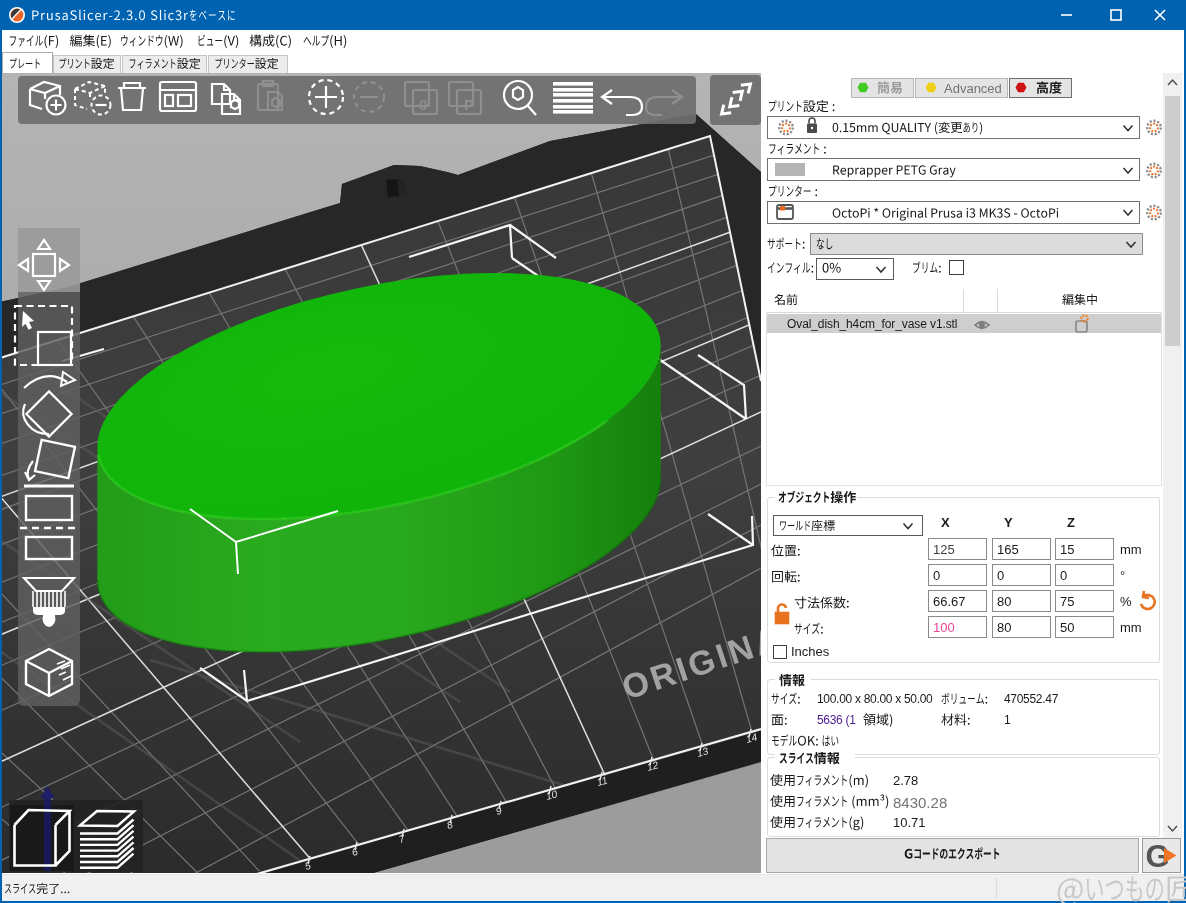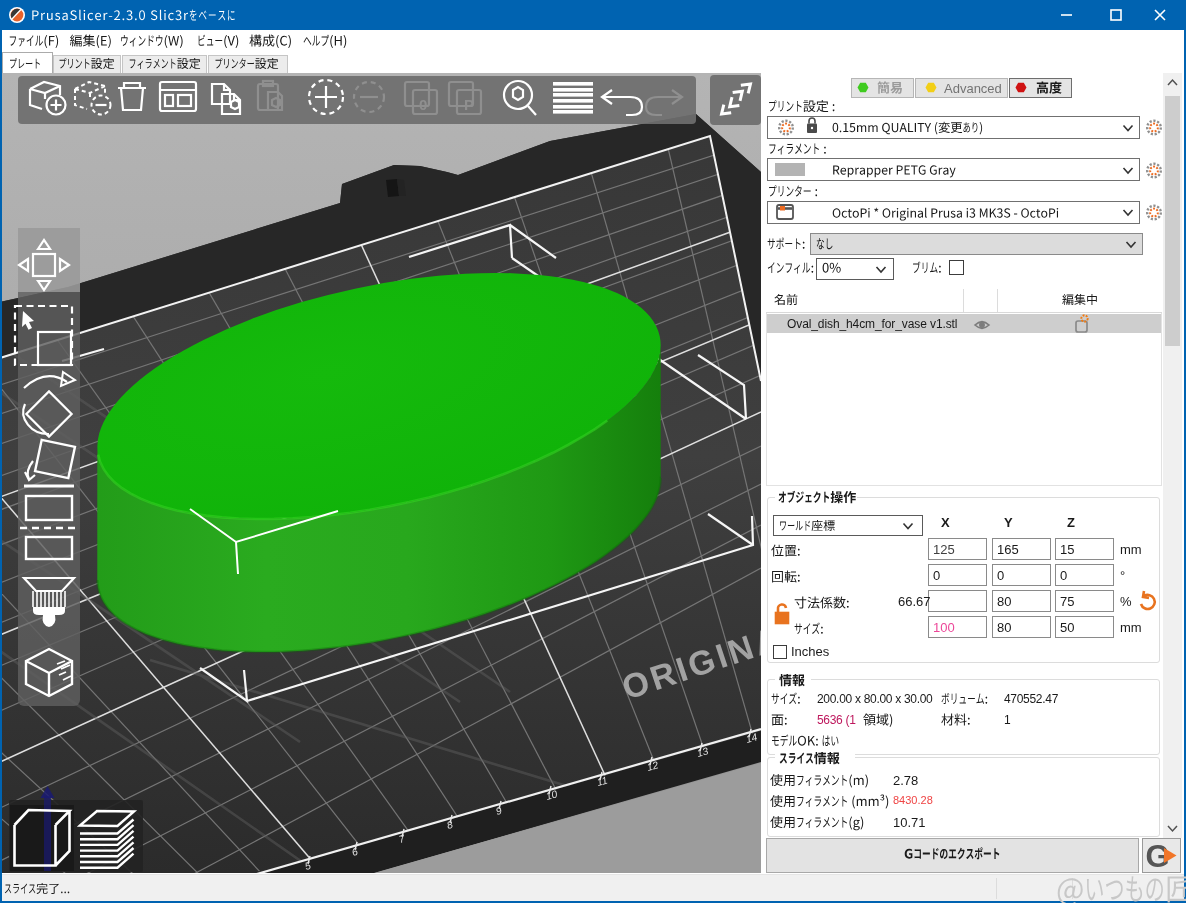--- a/index.html
+++ b/index.html
@@ -315,45 +315,45 @@
 <div class="abs" style="left:1060px;top:542px;font-size:13px;color:#1a1a1a">15</div>
 <div class="abs" style="left:1120px;top:542px;font-size:13px;color:#1a1a1a">mm</div>
 <div class="abs" style="left:928px;top:564px;width:59px;height:22px;background:#fff;border:1px solid #8a8a8a"></div>
 <div class="abs" style="left:933px;top:568px;font-size:13px;color:#1a1a1a">0</div>
 <div class="abs" style="left:992px;top:564px;width:59px;height:22px;background:#fff;border:1px solid #8a8a8a"></div>
 <div class="abs" style="left:997px;top:568px;font-size:13px;color:#1a1a1a">0</div>
 <div class="abs" style="left:1055px;top:564px;width:59px;height:22px;background:#fff;border:1px solid #8a8a8a"></div>
 <div class="abs" style="left:1060px;top:568px;font-size:13px;color:#1a1a1a">0</div>
 <div class="abs" style="left:1120px;top:568px;font-size:13px;color:#1a1a1a">°</div>
 <div class="abs" style="left:928px;top:590px;width:59px;height:22px;background:#fff;border:1px solid #8a8a8a"></div>
-<div class="abs" style="left:898px;top:594px;font-size:13px;color:#1a1a1a">66.67</div>
+<div class="abs" style="left:933px;top:594px;font-size:13px;color:#1a1a1a">66.67</div>
 <div class="abs" style="left:992px;top:590px;width:59px;height:22px;background:#fff;border:1px solid #8a8a8a"></div>
 <div class="abs" style="left:997px;top:594px;font-size:13px;color:#1a1a1a">80</div>
 <div class="abs" style="left:1055px;top:590px;width:59px;height:22px;background:#fff;border:1px solid #8a8a8a"></div>
 <div class="abs" style="left:1060px;top:594px;font-size:13px;color:#1a1a1a">75</div>
 <div class="abs" style="left:1120px;top:594px;font-size:13px;color:#1a1a1a">%</div>
 <div class="abs" style="left:928px;top:616px;width:59px;height:22px;background:#fff;border:1px solid #8a8a8a"></div>
 <div class="abs" style="left:933px;top:620px;font-size:13px;color:#ec4899">100</div>
 <div class="abs" style="left:992px;top:616px;width:59px;height:22px;background:#fff;border:1px solid #8a8a8a"></div>
 <div class="abs" style="left:997px;top:620px;font-size:13px;color:#1a1a1a">80</div>
 <div class="abs" style="left:1055px;top:616px;width:59px;height:22px;background:#fff;border:1px solid #8a8a8a"></div>
 <div class="abs" style="left:1060px;top:620px;font-size:13px;color:#1a1a1a">50</div>
 <div class="abs" style="left:1120px;top:620px;font-size:13px;color:#1a1a1a">mm</div>
 <div class="abs" style="left:773px;top:645px;width:14px;height:14px;background:#fff;border:1px solid #3c3c3c"></div>
 <div class="abs" style="left:791px;top:644px;font-size:13px;color:#1a1a1a">Inches</div>
 <div class="abs" style="left:767px;top:679px;width:393px;height:76px;border:1px solid #dcdcdc;border-radius:3px"></div>
 <div class="abs" style="left:775px;top:672px;width:36px;height:14px;background:#fff"></div>
-<div class="abs" style="left:817px;top:692px;font-size:12px;letter-spacing:-0.3px;color:#1a1a1a">200.00 x 80.00 x 30.00</div>
+<div class="abs" style="left:817px;top:692px;font-size:12px;letter-spacing:-0.3px;color:#1a1a1a">100.00 x 80.00 x 50.00</div>
 <div class="abs" style="left:1004px;top:692px;font-size:12px;letter-spacing:-0.3px;color:#1a1a1a">470552.47</div>
-<div class="abs" style="left:817px;top:713px;font-size:12px;letter-spacing:-0.3px;color:#be185d">5636 (1</div>
+<div class="abs" style="left:817px;top:713px;font-size:12px;letter-spacing:-0.3px;color:#4c1d95">5636 (1</div>
 <div class="abs" style="left:1004px;top:713px;font-size:12px;letter-spacing:-0.3px;color:#1a1a1a">1</div>
 <div class="abs" style="left:767px;top:757px;width:393px;height:80px;border:1px solid #dcdcdc;border-radius:3px"></div>
 <div class="abs" style="left:775px;top:750px;width:80px;height:14px;background:#fff"></div>
 <div class="abs" style="left:893px;top:773px;font-size:13px;color:#1a1a1a">2.78</div>
-<div class="abs" style="left:893px;top:794px;font-size:11px;color:#ef4444">8430.28</div>
+<div class="abs" style="left:893px;top:794px;font-size:15px;color:#737373">8430.28</div>
 <div class="abs" style="left:893px;top:815px;font-size:13px;color:#1a1a1a">10.71</div>
 <div class="abs" style="left:1163px;top:73px;width:19px;height:765px;background:#f0f0f0"></div>
 <div class="abs" style="left:1165px;top:96px;width:15px;height:250px;background:#cdcdcd"></div>
 <svg class="abs" style="left:1163px;top:73px" width="19" height="765" viewBox="0 0 19 765">
 <path d="M5,12 l4.5,-5 4.5,5" stroke="#505050" fill="none" stroke-width="1.5"></path>
 <path d="M5,753 l4.5,5 4.5,-5" stroke="#505050" fill="none" stroke-width="1.5"></path>
   </svg>
 <div class="abs" style="left:766px;top:838px;width:373px;height:35px;background:#e3e3e3;border:1px solid #a8a8a8"></div>
 <div class="abs" style="left:1142px;top:838px;width:39px;height:35px;background:#e8e8e8;border:1px solid #9a9a9a"></div>
 <svg class="abs" style="left:1142px;top:838px" width="39" height="35" viewBox="0 0 39 35">

